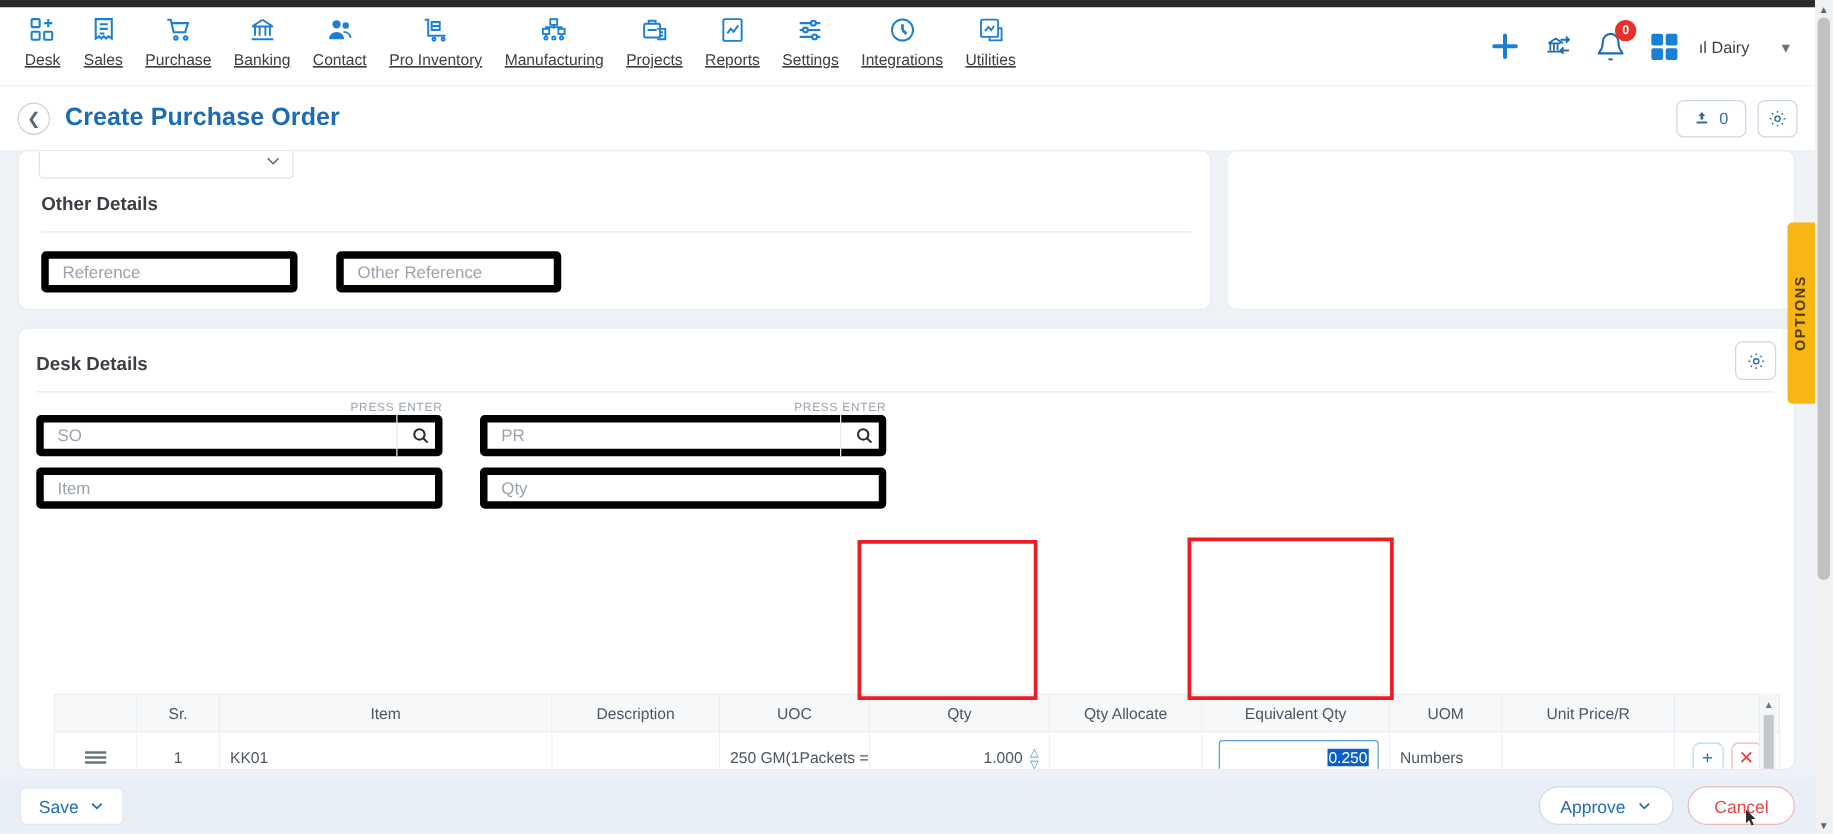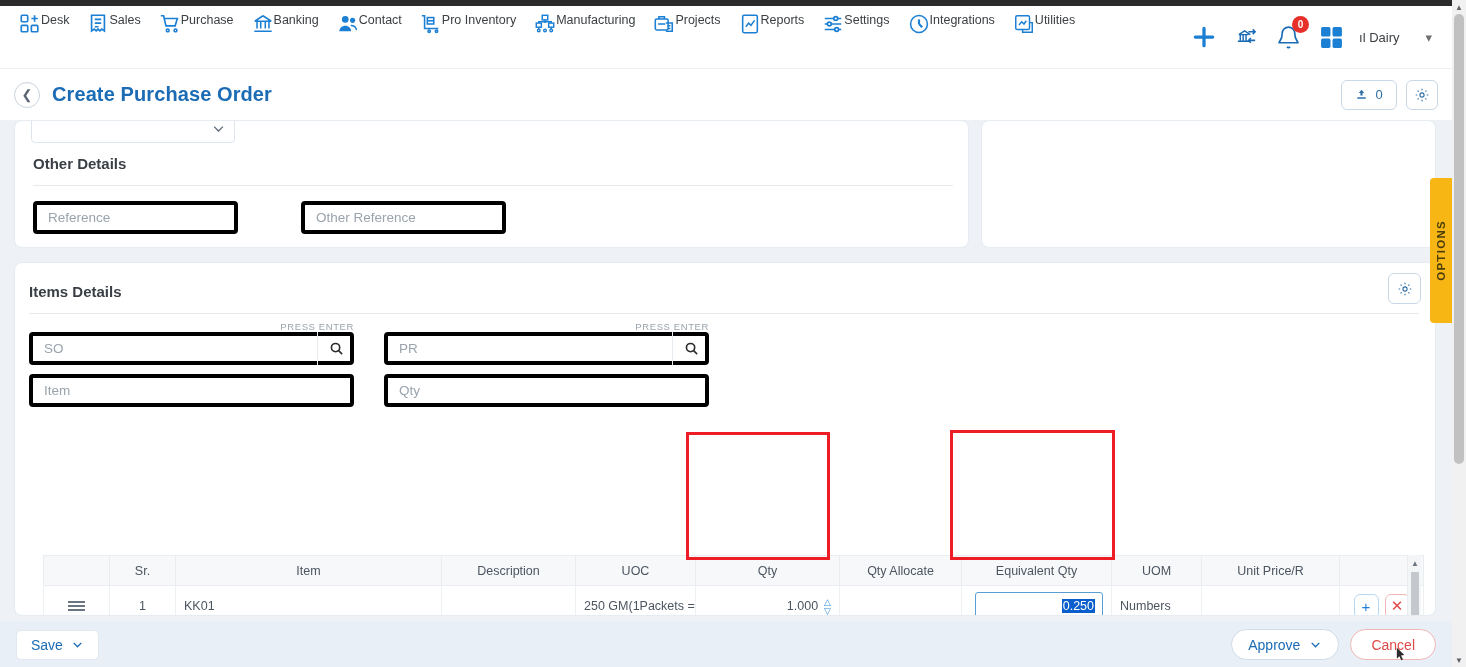--- a/index.html
+++ b/index.html
@@ -14,22 +14,22 @@
   
   .top-strip { position:absolute; top:0; left:0; width:1452px; height:6px; background:#2b2b2b; }
 
   
   .mainnav {
     position:absolute; top:6px; left:0; width:1452px; height:62px;
     background:#ffffff; display:flex; align-items:flex-start;
   }
   .nav-left { display:flex; align-items:flex-start; padding-left:10px; }
   .nav-item {
-    display:flex; flex-direction:row; align-items:flex-start; justify-content:flex-start;
-    padding:4px 9px 0 9px; cursor:pointer; min-width:48px;
+    display:flex; flex-direction:column; align-items:center; justify-content:flex-start;
+    padding:4px 9px 0 9px; cursor:pointer; min-width:48px;text-decoration:underline;
   }
   .nav-item .ico { height:28px; display:flex; align-items:center; justify-content:center; color:#1b6cb5; }
   .nav-item .lbl { font-size:12.5px; color:#3c4043; margin-top:3px; white-space:nowrap; }
 
   .nav-right { margin-left:auto; display:flex; align-items:center; padding-right:6px; height:62px; }
   .nr-ico { margin:0 9px; display:flex; align-items:center; position:relative; cursor:pointer; }
   .badge {
     position:absolute; top:-9px; right:-8px; background:#e8302a; color:#fff;
     font-size:10px; border-radius:50%; width:17px; height:17px;
     display:flex; align-items:center; justify-content:center; font-weight:bold;
@@ -71,21 +71,21 @@
 
   .partial-select {
     position:absolute; left:16px; top:-8px; width:204px; height:30px;
     border:1px solid #dfe5ec; border-radius:4px; background:#fff;
     display:flex; align-items:center; justify-content:flex-end; padding-right:8px;
   }
   .sec-title { font-size:15px; font-weight:bold; color:#3a3f45; }
   .divider { height:1px; background:#e6eaee; }
 
   .fld {
-    height:33px; border:4px solid #000000; border-radius:4px; background:#fff;
+    height:33px; border:6px solid #000000; border-radius:4px; background:#fff;
     display:flex; align-items:center; padding:0 11px; font-size:13.5px; color:#9aa3ad;
   }
 
   
   .card-items {
     position:absolute; left:14px; top:142px; width:1422px; height:354px; overflow:hidden;
   }
   .press-enter { font-size:9.5px; color:#9aa3ad; letter-spacing:.6px; }
 
   .srch-wrap { position:relative; width:325px; }
@@ -363,28 +363,28 @@
 
     <div class="card card-left">
       <div class="partial-select">
         <svg width="15" height="15" viewBox="0 0 24 24" fill="none" stroke="#5a6673" stroke-width="2">
             <path d="M5 9l7 7 7-7"></path>
           </svg>
       </div>
       <div style="position:absolute;left:18px;top:34px;" class="sec-title">Other Details</div>
       <div class="divider" style="position:absolute;left:18px;top:64px;width:920px;"></div>
       <div class="fld" style="position:absolute;left:18px;top:80px;width:205px;">Reference</div>
-      <div class="fld" style="position:absolute;left:254px;top:80px;width:205px;margin-left:32px;">Other Reference</div>
+      <div class="fld" style="position:absolute;left:254px;top:80px;width:180px;">Other Reference</div>
     </div>
 
     <div class="card card-right"></div>
 
     <div class="card card-items">
 
-      <div style="position:absolute;left:14px;top:20px;" class="sec-title">Items Details</div>
+      <div style="position:absolute;left:14px;top:20px;" class="sec-title">Desk Details</div>
       <div class="sq-btn" style="position:absolute;right:14px;top:10px;width:33px;height:31px;">
         <svg width="16" height="16" viewBox="0 0 24 24" fill="none" stroke="#2f6ea5" stroke-width="1.7">
           <circle cx="12" cy="12" r="3.1"></circle>
           <path d="M12 2.6v2.2M12 19.2v2.2M21.4 12h-2.2M4.8 12H2.6M18.6 5.4l-1.6 1.6M7 17l-1.6 1.6M18.6 18.6L17 17M7 7L5.4 5.4"></path>
         </svg>
       </div>
       <div class="divider" style="position:absolute;left:14px;top:50px;width:1390px;"></div>
 
       <div style="position:absolute;left:14px;top:58px;width:325px;">
         <div style="text-align:right;" class="press-enter">PRESS ENTER</div>

